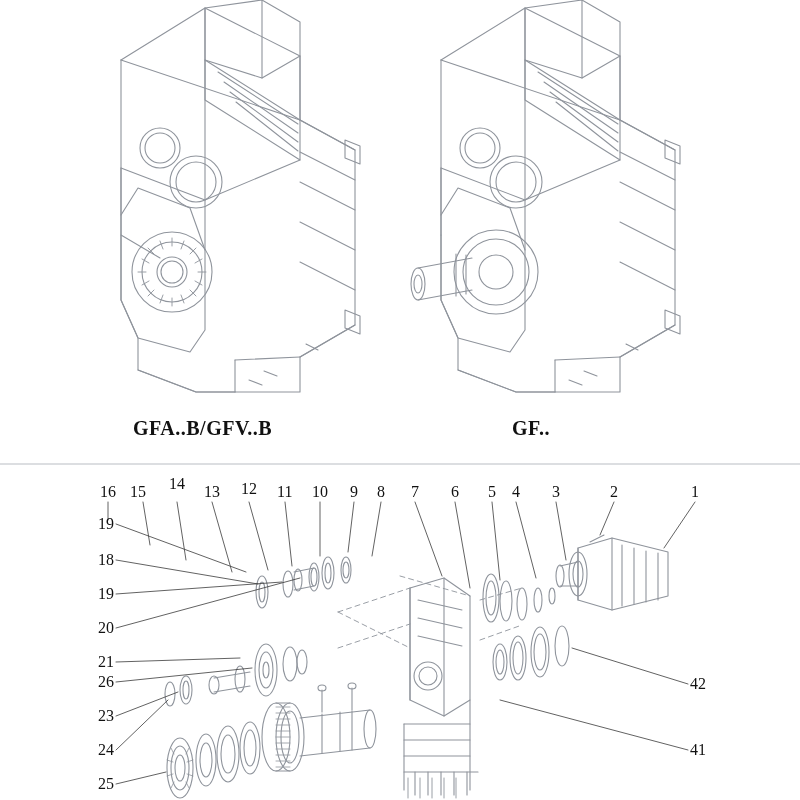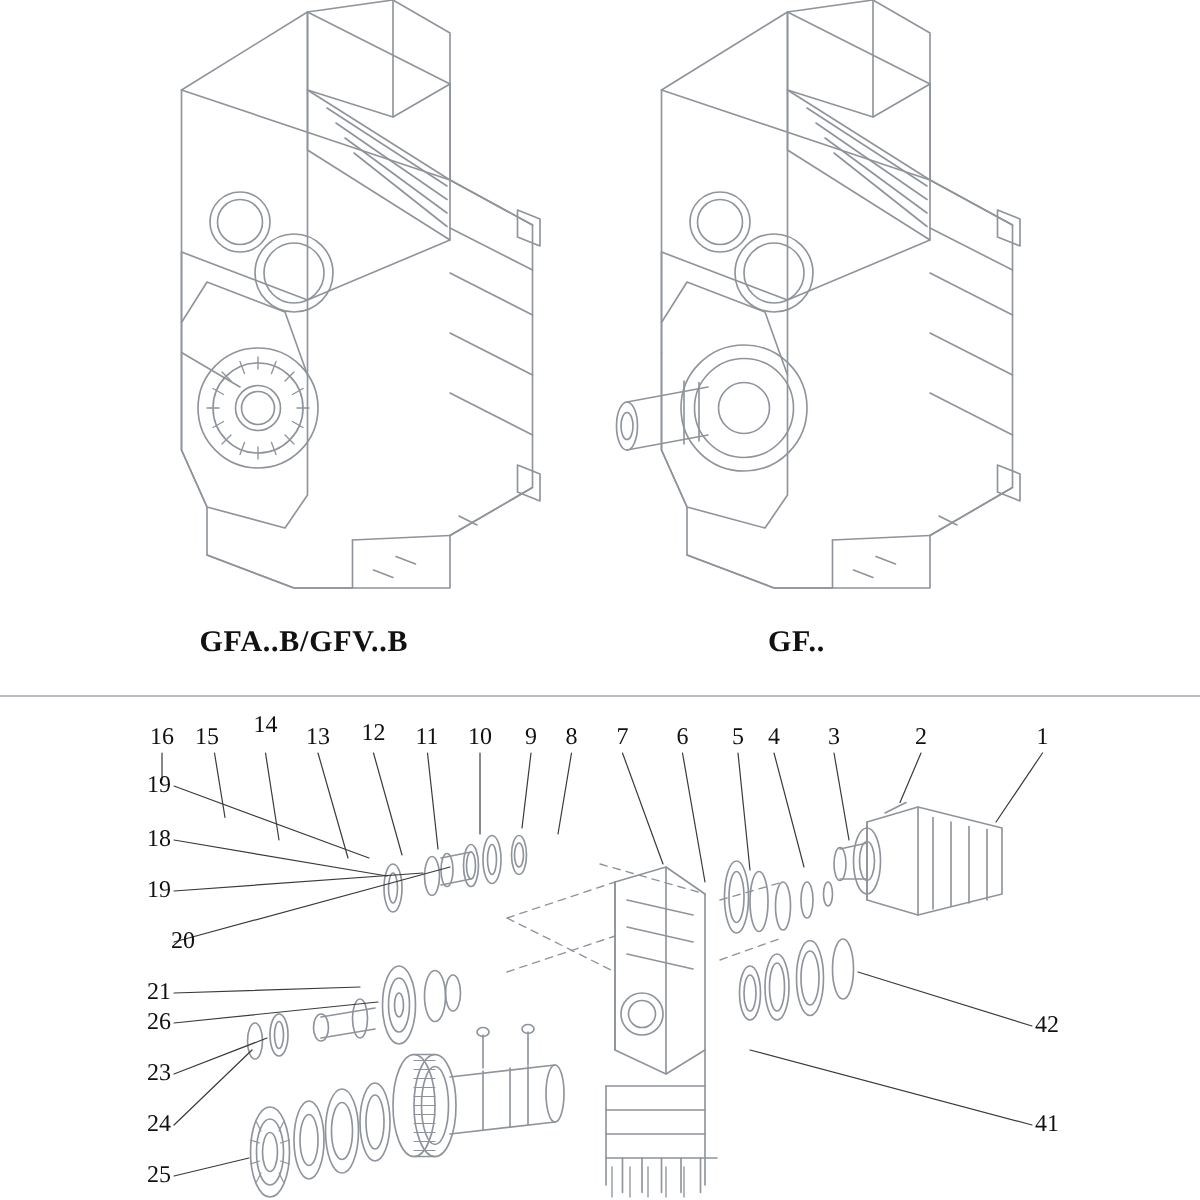--- a/index.html
+++ b/index.html
@@ -381,21 +381,21 @@
   <div class="callout" style="left:451px;top:483px;">6</div>
   <div class="callout" style="left:488px;top:483px;">5</div>
   <div class="callout" style="left:512px;top:483px;">4</div>
   <div class="callout" style="left:552px;top:483px;">3</div>
   <div class="callout" style="left:610px;top:483px;">2</div>
   <div class="callout" style="left:691px;top:483px;">1</div>
 
   <div class="callout" style="left:98px;top:515px;">19</div>
   <div class="callout" style="left:98px;top:551px;">18</div>
   <div class="callout" style="left:98px;top:585px;">19</div>
-  <div class="callout" style="left:98px;top:619px;margin-left:16px;">20</div>
+  <div class="callout" style="left:98px;top:619px;">20</div>
   <div class="callout" style="left:98px;top:653px;">21</div>
   <div class="callout" style="left:98px;top:673px;">26</div>
   <div class="callout" style="left:98px;top:707px;">23</div>
   <div class="callout" style="left:98px;top:741px;">24</div>
   <div class="callout" style="left:98px;top:775px;">25</div>
 
   <div class="callout" style="left:690px;top:675px;">42</div>
   <div class="callout" style="left:690px;top:741px;">41</div>
 
 </div>

